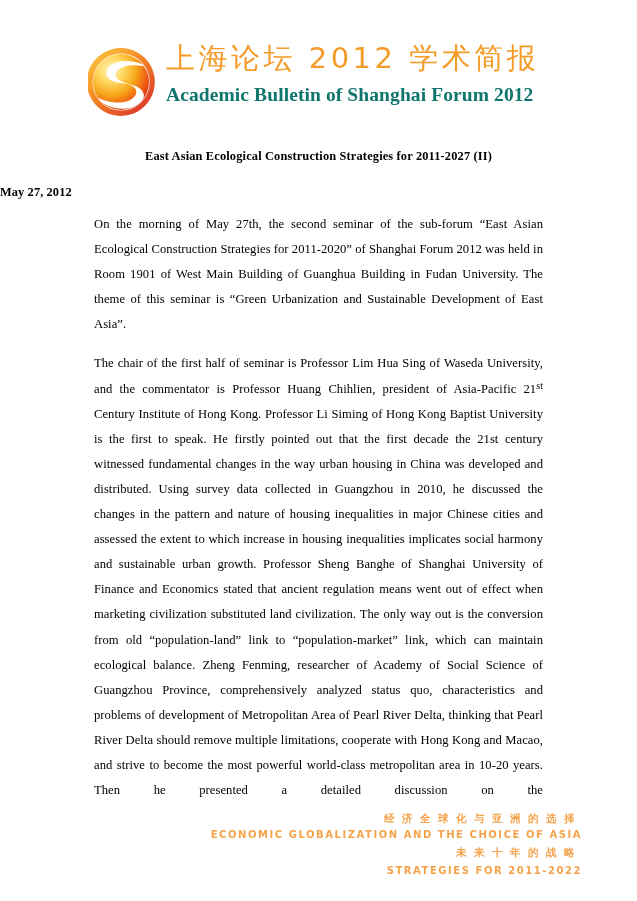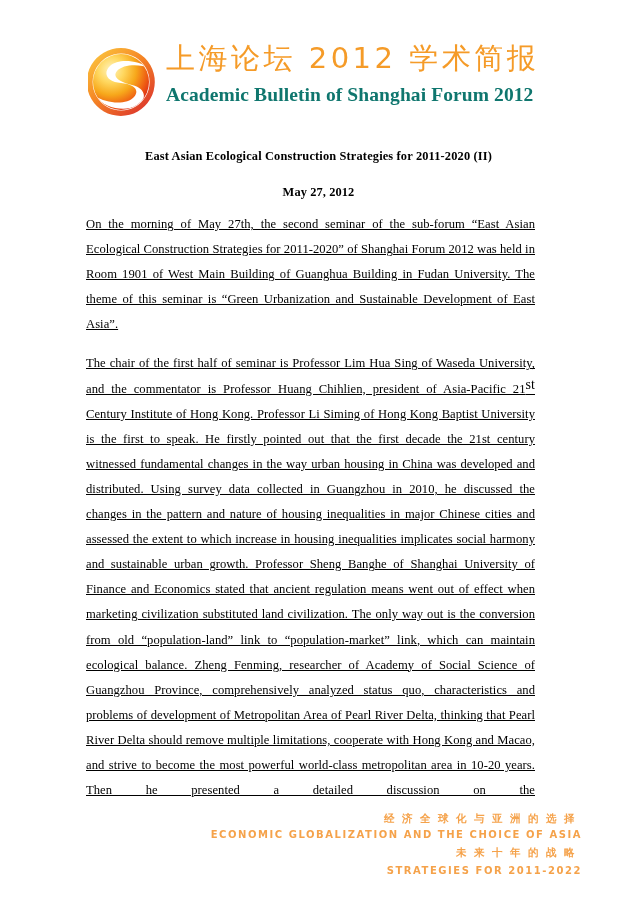--- a/index.html
+++ b/index.html
@@ -82,53 +82,52 @@
     font-weight: bold;
     font-size: 12.4px;
     line-height: 16px;
     letter-spacing: 0.15px;
   }
   .doc-date {
     position: absolute;
     left: 0;
     top: 184px;
     width: 637px;
-    text-align: center;
+    text-align: left;
     font-size: 12.4px;
     line-height: 16px;
     font-weight: bold;
     letter-spacing: 0.1px;
   }
 
   
   .body-text {
     position: absolute;
-    left: 86px;
+    left: 94px;
     top: 212px;
     width: 449px;
-    text-decoration: underline;
   }
   .body-text p {
     margin: 0 0 14px 0;
     font-size: 12.6px;
     line-height: 25.1px;
     text-align: justify;
     text-justify: inter-word;
     letter-spacing: 0.05px;
   }
   .body-text p.last-para {
     text-align: justify;
   }
   .body-text p.last-para::after {
     content: "";
     display: inline-block;
     width: 100%;
   }
   .body-text sup {
-    font-size: 14px;
+    font-size: 10px;
     vertical-align: 4.5px;
     line-height: 0;
   }
 
   
   .footer {
     position: absolute;
     left: 0;
     bottom: 22px;
     width: 637px;
@@ -217,21 +216,21 @@
       </svg>
     </div>
 
     <div class="masthead-text">
       <div class="title-cn">上海论坛 2012 学术简报</div>
       <div class="title-en">Academic Bulletin of Shanghai Forum 2012</div>
     </div>
   </div>
 
   <div class="doc-title">
-    <span>East Asian Ecological Construction Strategies for 2011-2020 (II)</span>
+    <span>East Asian Ecological Construction Strategies for 2011-2027 (II)</span>
   </div>
 
   <div class="doc-date">May 27, 2012</div>
 
   <div class="body-text">
 
     <p>On the morning of May 27th, the second seminar of the sub-forum “East Asian Ecological Construction Strategies for 2011-2020” of Shanghai Forum 2012 was held in Room 1901 of West Main Building of Guanghua Building in Fudan University. The theme of this seminar is “Green Urbanization and Sustainable Development of East Asia”.</p>
 
     <p class="last-para"><span>The chair of the first half of seminar is Professor Lim Hua Sing of Waseda University, and the commentator is Professor Huang Chihlien, president of Asia-Pacific 21</span><sup>st</sup><span> Century Institute of Hong Kong. Professor Li Siming of Hong Kong Baptist University is the first to speak. He firstly pointed out that the first decade the 21st century witnessed fundamental changes in the way urban housing in China was developed and distributed. Using survey data collected in Guangzhou in 2010, he discussed the changes in the pattern and nature of housing inequalities in major Chinese cities and assessed the extent to which increase in housing inequalities implicates social harmony and sustainable urban growth. Professor Sheng Banghe of Shanghai University of Finance and Economics stated that ancient regulation means went out of effect when marketing civilization substituted land civilization. The only way out is the conversion from old “population-land” link to “population-market” link, which can maintain ecological balance. Zheng Fenming, researcher of Academy of Social Science of Guangzhou Province, comprehensively analyzed status quo, characteristics and problems of development of Metropolitan Area of Pearl River Delta, thinking that Pearl River Delta should remove multiple limitations, cooperate with Hong Kong and Macao, and strive to become the most powerful world-class metropolitan area in 10-20 years. Then he presented a detailed discussion on the</span></p>
   </div>

